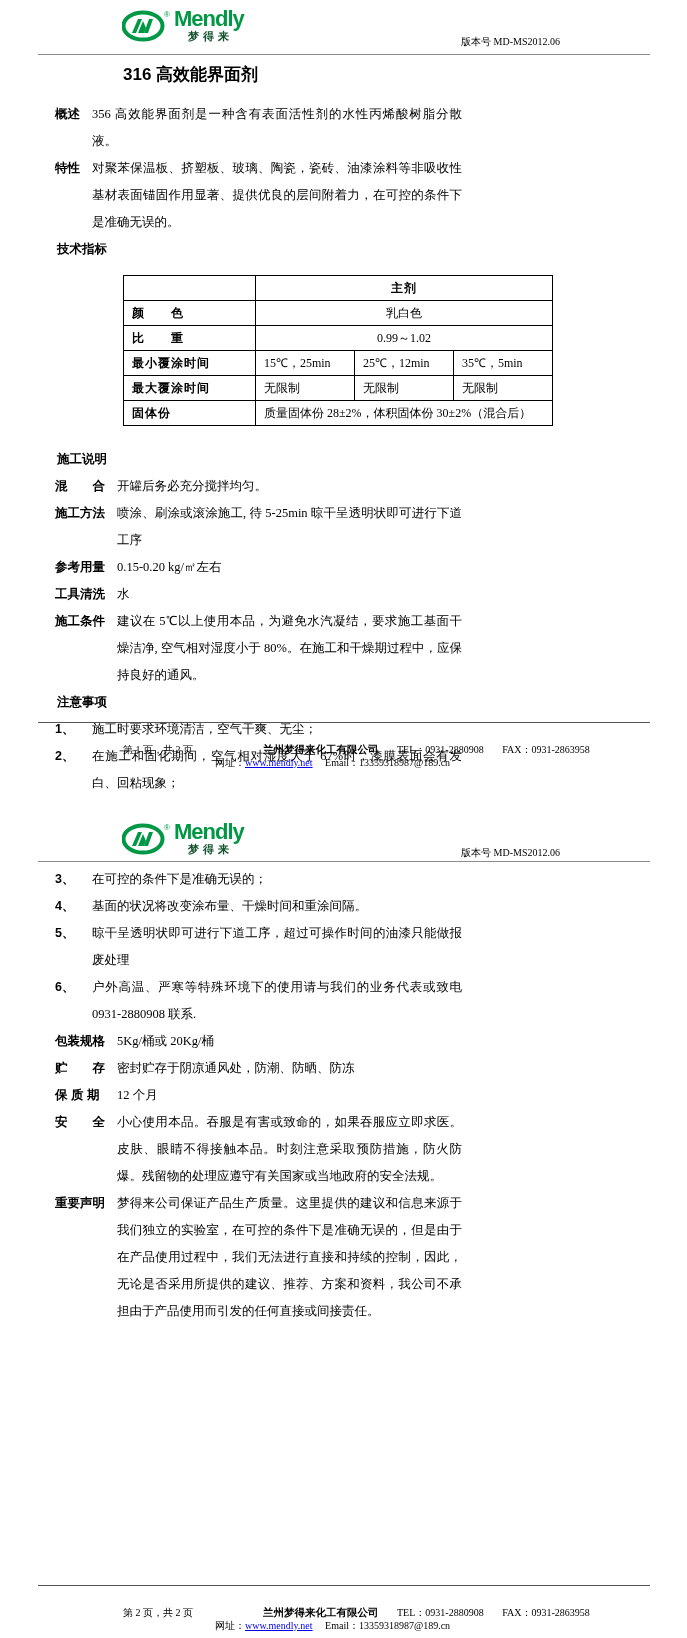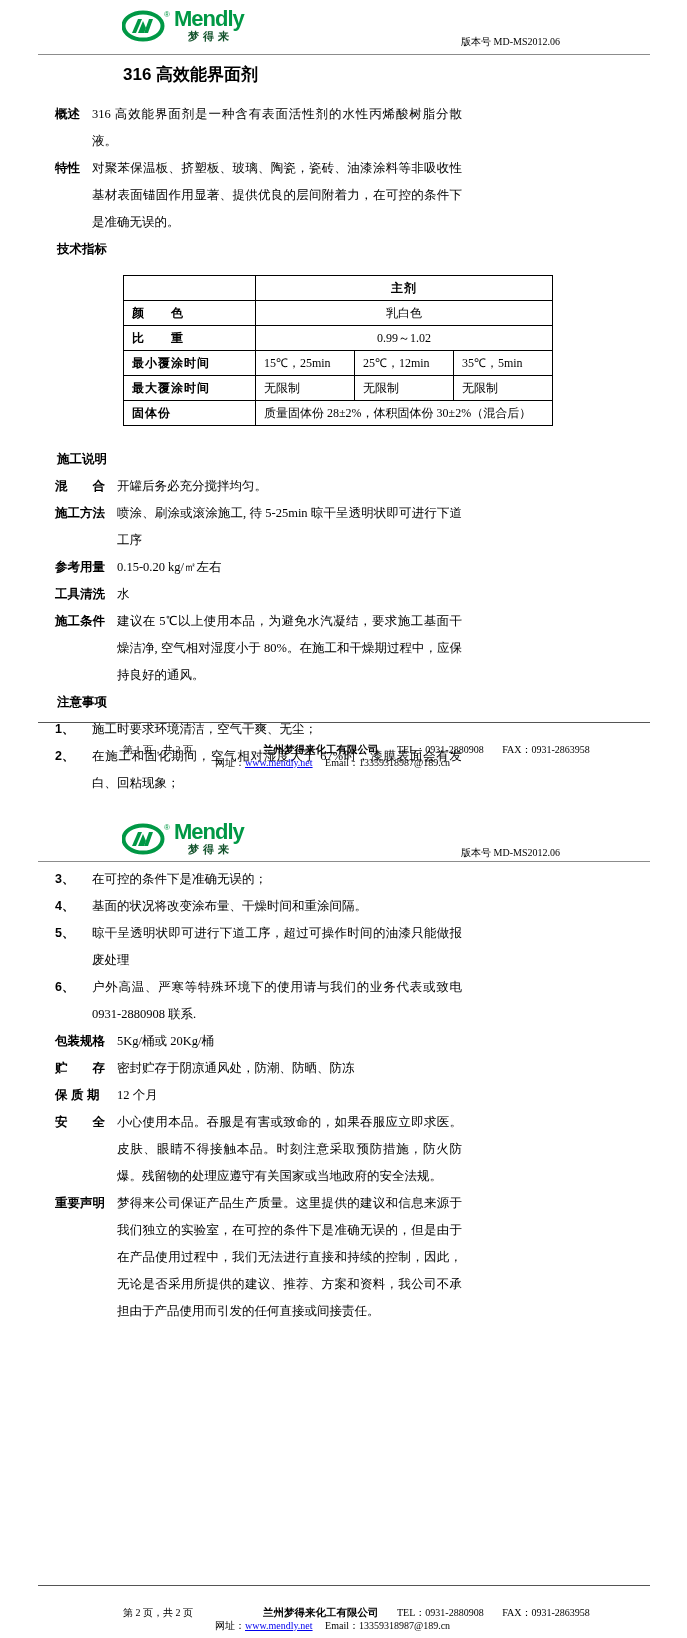--- a/index.html
+++ b/index.html
@@ -102,21 +102,21 @@
     </div>
     <div class="version">版本号 MD-MS2012.06</div>
     <div class="hdr-rule"></div>
   </div>
 
   <div class="doc-title">316 高效能界面剂</div>
 
   <div class="content">
     <div class="p-row sm mt14">
       <span class="lbl">概述</span>
-      <span class="txt">316 高效能界面剂是一种含有表面活性剂的水性丙烯酸树脂分散液。</span>
+      <span class="txt">356 高效能界面剂是一种含有表面活性剂的水性丙烯酸树脂分散液。</span>
     </div>
     <div class="p-row sm">
       <span class="lbl">特性</span>
       <span class="txt">对聚苯保温板、挤塑板、玻璃、陶瓷，瓷砖、油漆涂料等非吸收性基材表面锚固作用显著、提供优良的层间附着力，在可控的条件下是准确无误的。</span>
     </div>
 
     <div class="sec-heading">技术指标</div>
 
     <table class="spec-table">
       <tbody>

